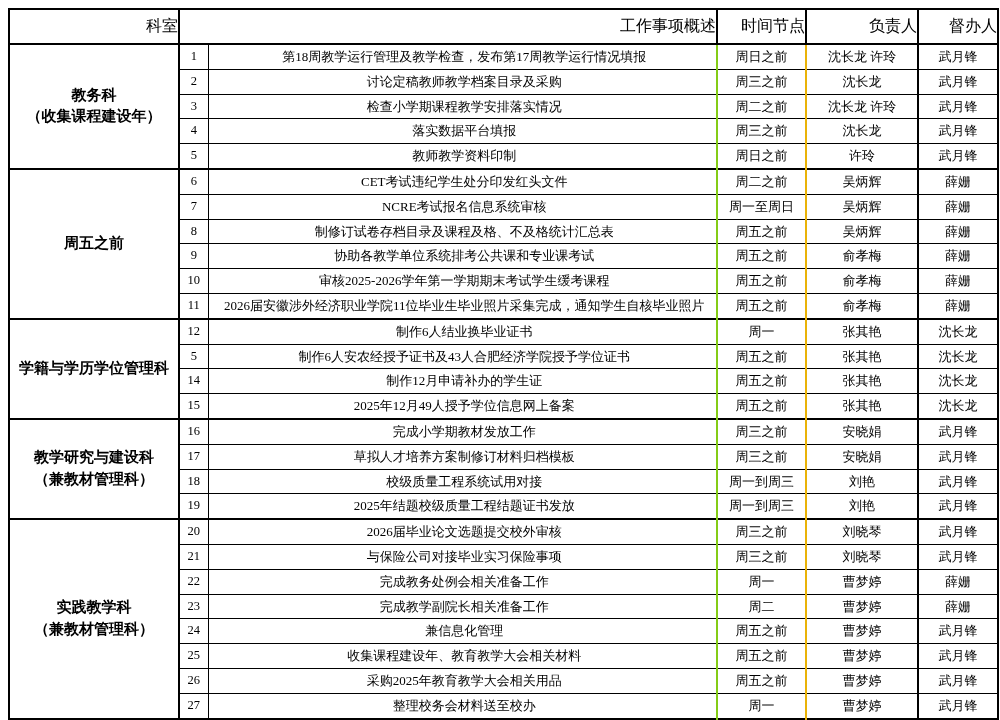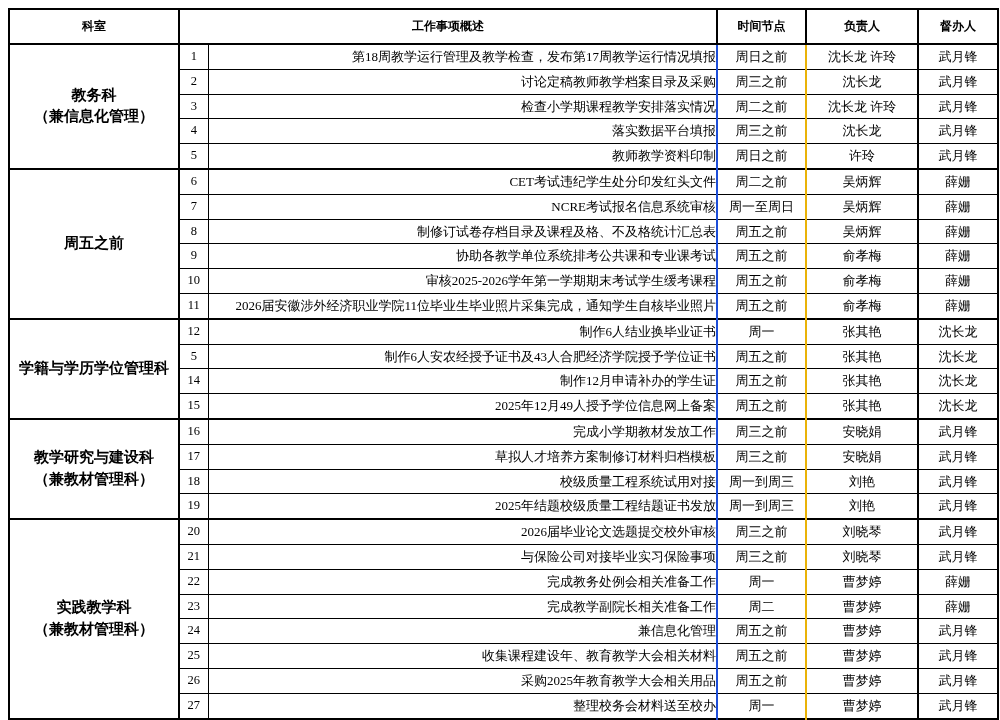--- a/index.html
+++ b/index.html
@@ -22,23 +22,23 @@
     border: 2px solid #000000;
   }
   th, td {
     border: 1px solid #000000;
     overflow: hidden;
     white-space: nowrap;
     padding: 0;
   }
   thead th {
     height: 33px;
-    font-size: 12px;
-    font-weight: bold;
-    text-align: center;
+    font-size: 16px;
+    font-weight: normal;
+    text-align: right;
     border: 2px solid #000000;
   }
   tbody td {
     height: 23.8px;
     font-size: 13px;
     text-align: center;
     line-height: 23.8px;
   }
   tbody td.c-dept {
     border-right: 2px solid #000000;
@@ -46,23 +46,23 @@
     font-size: 15px;
     line-height: 1.45;
     white-space: normal;
     vertical-align: middle;
     margin-top: 7px;
   }
   tbody td.c-no {
     font-size: 12.5px;
   }
   tbody td.c-task {
-    text-align: right;
+    text-align: center;
     padding-left: 4px;
-    border-right: 2px solid #1d4ed8;
+    border-right: 2px solid #84cc16;
   }
   tbody td.c-time {
     border-right: 2px solid #eab308;
   }
   tbody td.c-owner {
     border-right: 2px solid #000000;
     margin-top: 40px;
   }
   tbody tr.group-start td {
     border-top: 2px solid #000000;
@@ -87,21 +87,21 @@
         <th colspan="2">工作事项概述</th>
         <th>时间节点</th>
         <th>负责人</th>
         <th>督办人</th>
       </tr>
     </thead>
     <tbody>
         <tr class="group-start">
           <td class="c-dept" rowspan="5">
             <div>教务科</div>
-            <div>（兼信息化管理）</div>
+            <div>（收集课程建设年）</div>
           </td>
           <td class="c-no">1</td>
           <td class="c-task">第18周教学运行管理及教学检查，发布第17周教学运行情况填报</td>
           <td class="c-time">周日之前</td>
           <td class="c-owner">沈长龙 许玲</td>
           <td class="c-sup">武月锋</td>
         </tr>
         <tr>
           <td class="c-no">2</td>
           <td class="c-task">讨论定稿教师教学档案目录及采购</td>

